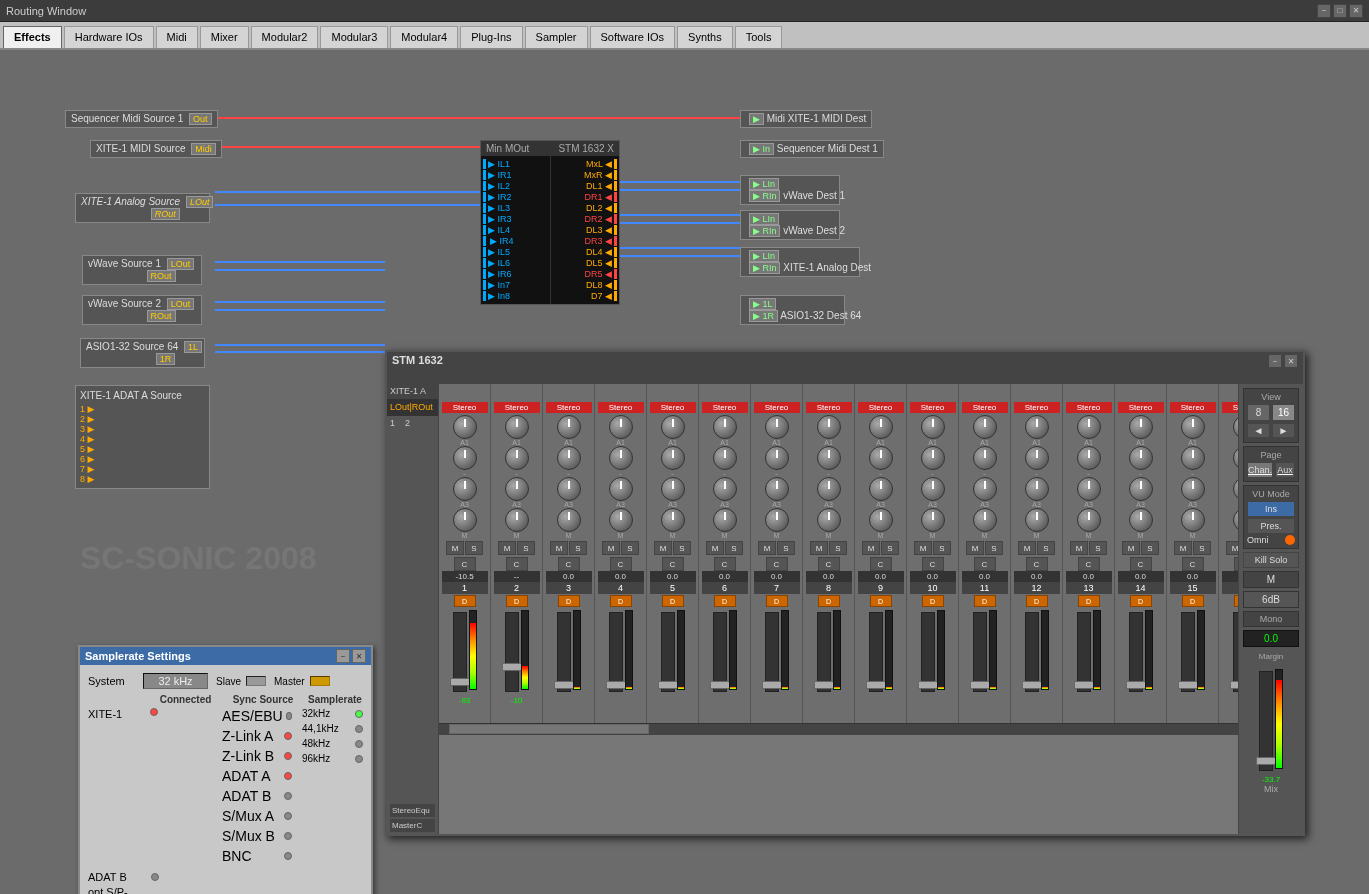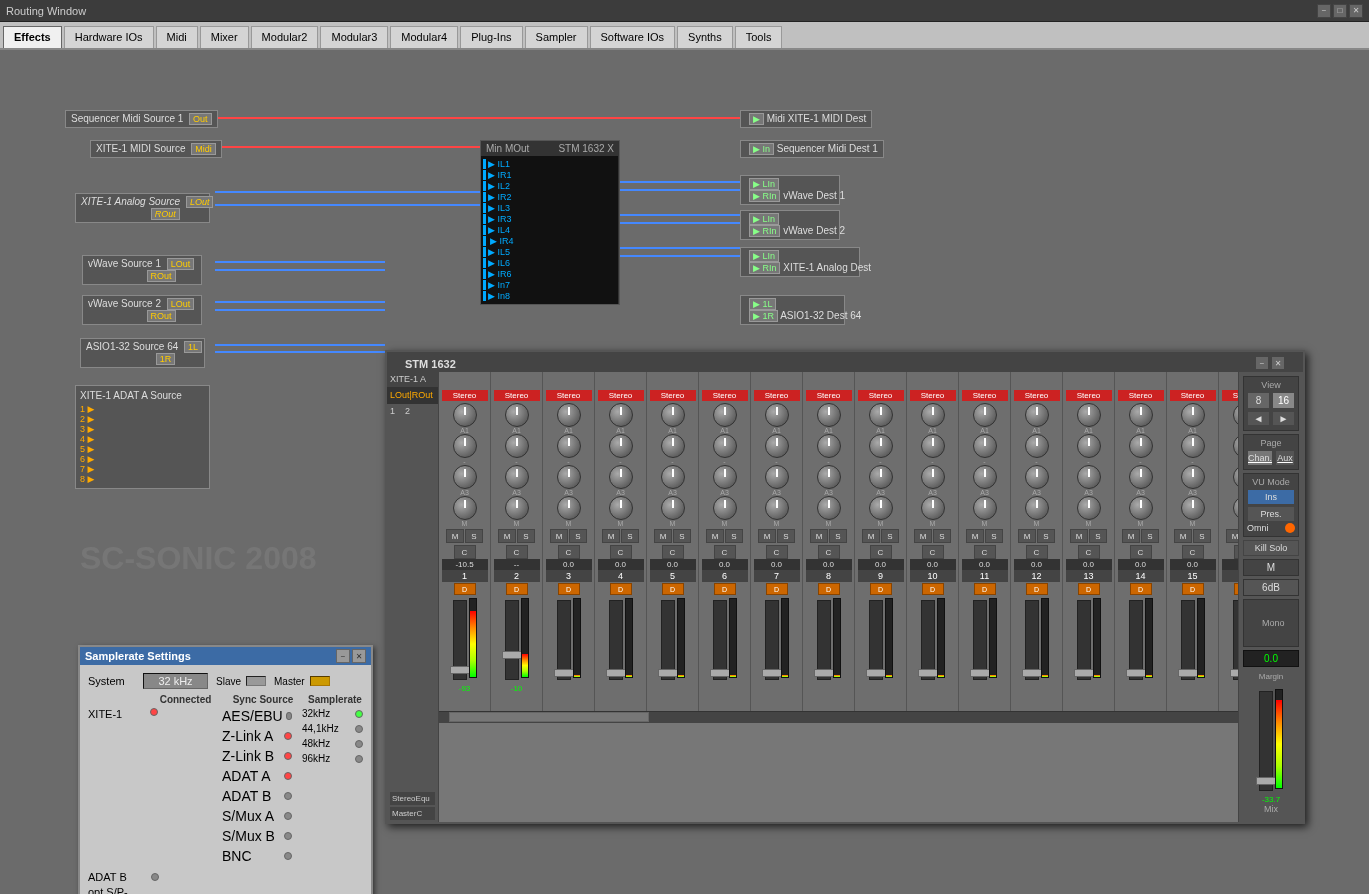--- a/index.html
+++ b/index.html
@@ -43,21 +43,21 @@
     .dot { width: 8px; height: 8px; border-radius: 50%; border: 1px solid #666; }
     .dot.red { background: #ff4444; }
     .dot.green { background: #44ff44; }
     .dot.off { background: #888; }
     .samplerate-option { display: flex; align-items: center; gap: 3px; margin-bottom: 2px; }
     .slave-box { background: #999; border: 1px inset #777; width: 20px; height: 10px; margin-left: 5px; }
     .master-box { background: #cc9900; border: 1px inset #aa7700; width: 20px; height: 10px; margin-left: 5px; }
     
     
     .mixer-window { position: absolute; top: 300px; left: 385px; width: 920px; background: #888; border: 2px solid #555; box-shadow: 3px 3px 8px rgba(0,0,0,0.7); }
-    .mixer-titlebar { background: #444; padding: 2px 18px; display: flex; align-items: flex-end; justify-content: space-between; height: 20px; }
+    .mixer-titlebar { background: #444; padding: 2px 5px; display: flex; align-items: flex-start; justify-content: space-between; height: 32px; }
     .mixer-title { color: #ddd; font-size: 11px; font-weight: bold; }
     .mixer-controls { display: flex; gap: 2px; }
     .mixer-btn { width: 14px; height: 14px; background: #666; border: 1px solid #444; font-size: 8px; cursor: pointer; display: flex; align-items: center; justify-content: center; color: #ccc; }
     .mixer-body { display: flex; background: #777; }
     .channel-strip { width: 52px; background: #6e6e6e; border-right: 1px solid #555; display: flex; flex-direction: column; align-items: center; padding: 18px; }
     .channel-strip .stereo-btn { background: #cc2222; color: #fff; font-size: 8px; padding: 1px 4px; border: none; cursor: pointer; width: 46px; margin-bottom: 2px; }
     .knob { width: 24px; height: 24px; border-radius: 50%; background: radial-gradient(circle at 35% 35%, #aaa, #444); border: 1px solid #333; position: relative; }
     .knob::after { content: ''; position: absolute; top: 50%; left: 50%; width: 2px; height: 8px; background: #fff; transform: translate(-50%, -100%) rotate(0deg); transform-origin: bottom center; }
     .mute-solo-row { display: flex; gap: 1px; margin-top: 2px; }
     .m-btn { width: 18px; height: 14px; background: #555; border: 1px solid #444; color: #ddd; font-size: 8px; cursor: pointer; display: flex; align-items: center; justify-content: center; }
@@ -205,20 +205,35 @@
         <div style="color:#0af; border-left:3px solid #0af; padding-left:2px; margin:1px 0;">▶ IL3</div>
         <div style="color:#0af; border-left:3px solid #0af; padding-left:2px; margin:1px 0;">▶ IR3</div>
         <div style="color:#0af; border-left:3px solid #0af; padding-left:2px; margin:1px 0;">▶ IL4</div>
         <div style="color:#0af; border-left:3px solid #0af; padding-left:4px; margin:1px 0;">▶ IR4</div>
         <div style="color:#0af; border-left:3px solid #0af; padding-left:2px; margin:1px 0;">▶ IL5</div>
         <div style="color:#0af; border-left:3px solid #0af; padding-left:2px; margin:1px 0;">▶ IL6</div>
         <div style="color:#0af; border-left:3px solid #0af; padding-left:2px; margin:1px 0;">▶ IR6</div>
         <div style="color:#0af; border-left:3px solid #0af; padding-left:2px; margin:1px 0;">▶ In7</div>
         <div style="color:#0af; border-left:3px solid #0af; padding-left:2px; margin:1px 0;">▶ In8</div>
       </div>
+      <div style="flex:1; padding:2px;">
+        <div style="color:#fa0; border-right:3px solid #fa0; padding-right:2px; text-align:right; margin:1px 0;">MxL ◀</div>
+        <div style="color:#fa0; border-right:3px solid #fa0; padding-right:2px; text-align:right; margin:1px 0;">MxR ◀</div>
+        <div style="color:#fa0; border-right:3px solid #fa0; padding-right:2px; text-align:right; margin:1px 0;">DL1 ◀</div>
+        <div style="color:#f44; border-right:3px solid #f44; padding-right:2px; text-align:right; margin:1px 0;">DR1 ◀</div>
+        <div style="color:#fa0; border-right:3px solid #fa0; padding-right:2px; text-align:right; margin:1px 0;">DL2 ◀</div>
+        <div style="color:#f44; border-right:3px solid #f44; padding-right:2px; text-align:right; margin:1px 0;">DR2 ◀</div>
+        <div style="color:#fa0; border-right:3px solid #fa0; padding-right:2px; text-align:right; margin:1px 0;">DL3 ◀</div>
+        <div style="color:#f44; border-right:3px solid #f44; padding-right:2px; text-align:right; margin:1px 0;">DR3 ◀</div>
+        <div style="color:#fa0; border-right:3px solid #fa0; padding-right:2px; text-align:right; margin:1px 0;">DL4 ◀</div>
+        <div style="color:#fa0; border-right:3px solid #fa0; padding-right:2px; text-align:right; margin:1px 0;">DL5 ◀</div>
+        <div style="color:#f44; border-right:3px solid #f44; padding-right:2px; text-align:right; margin:1px 0;">DR5 ◀</div>
+        <div style="color:#fa0; border-right:3px solid #fa0; padding-right:2px; text-align:right; margin:1px 0;">DL8 ◀</div>
+        <div style="color:#fa0; border-right:3px solid #fa0; padding-right:2px; text-align:right; margin:1px 0;">D7 ◀</div>
+      </div>
     </div>
   </div>
 
   <div class="routing-box" style="top:60px; left:740px;">
     <span class="port in">▶</span> Midi XITE-1 MIDI Dest
   </div>
   <div class="routing-box" style="top:90px; left:740px;">
     <span class="port in">▶ In</span> Sequencer Midi Dest 1
   </div>
   <div class="routing-box" style="top:125px; left:740px; width:100px;">
@@ -851,21 +866,21 @@
             <div class="omni-dot"></div>
           </div>
         </div>
 
         <button class="kill-solo">Kill Solo</button>
 
         <div style="background:#444; border:1px solid #333; text-align:center; padding:2px; font-size:10px; color:#ddd; cursor:pointer;">M</div>
 
         <div style="background:#555; border:1px solid #333; text-align:center; padding:2px; font-size:10px; color:#ddd; cursor:pointer;">6dB</div>
 
-        <div style="background:#444; border:1px solid #333; text-align:center; padding:18px; font-size:9px; color:#aaa;">Mono</div>
+        <div style="background:#444; border:1px solid #333; text-align:center; padding:2px; font-size:9px; color:#aaa;">Mono</div>
 
         <div class="margin-display">0.0</div>
         <div style="font-size:8px; color:#aaa; text-align:center;">Margin</div>
 
         <div style="display:flex; flex-direction:column; align-items:center; margin-top:5px;">
           <div style="display:flex; gap:2px;">
             <div class="fader-track" style="height:100px;">
               <div class="fader-handle" style="bottom:5px;"></div>
             </div>
             <div class="vu-meter" style="height:100px;">

